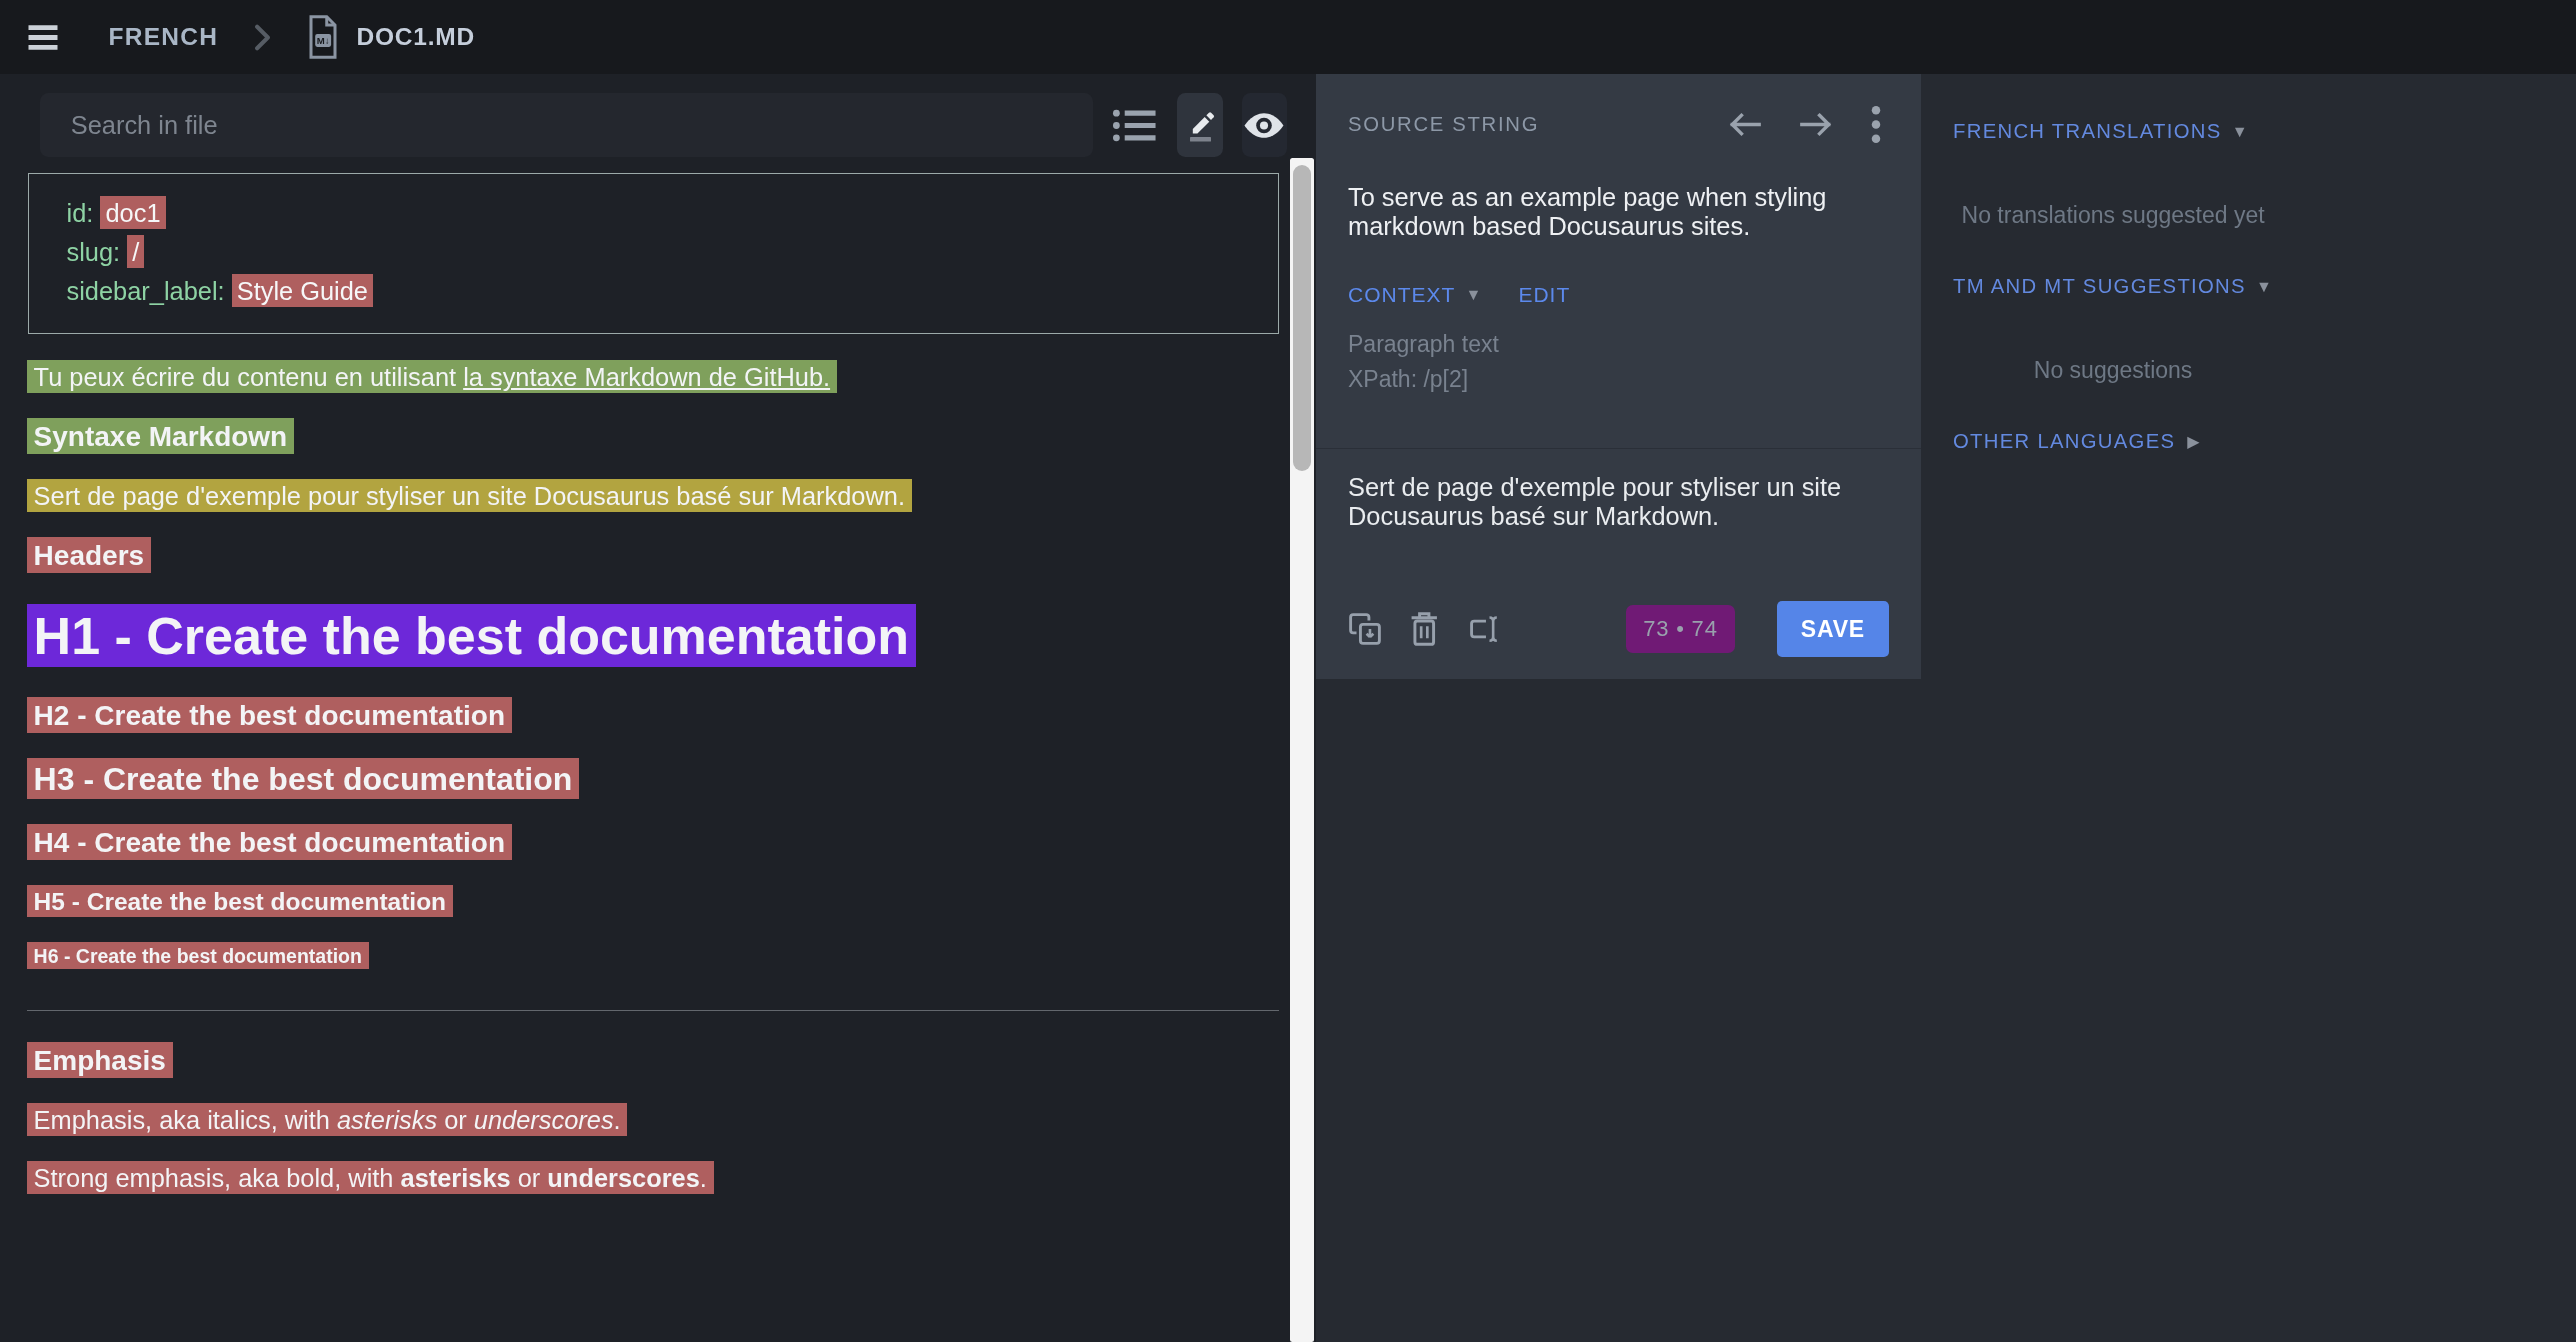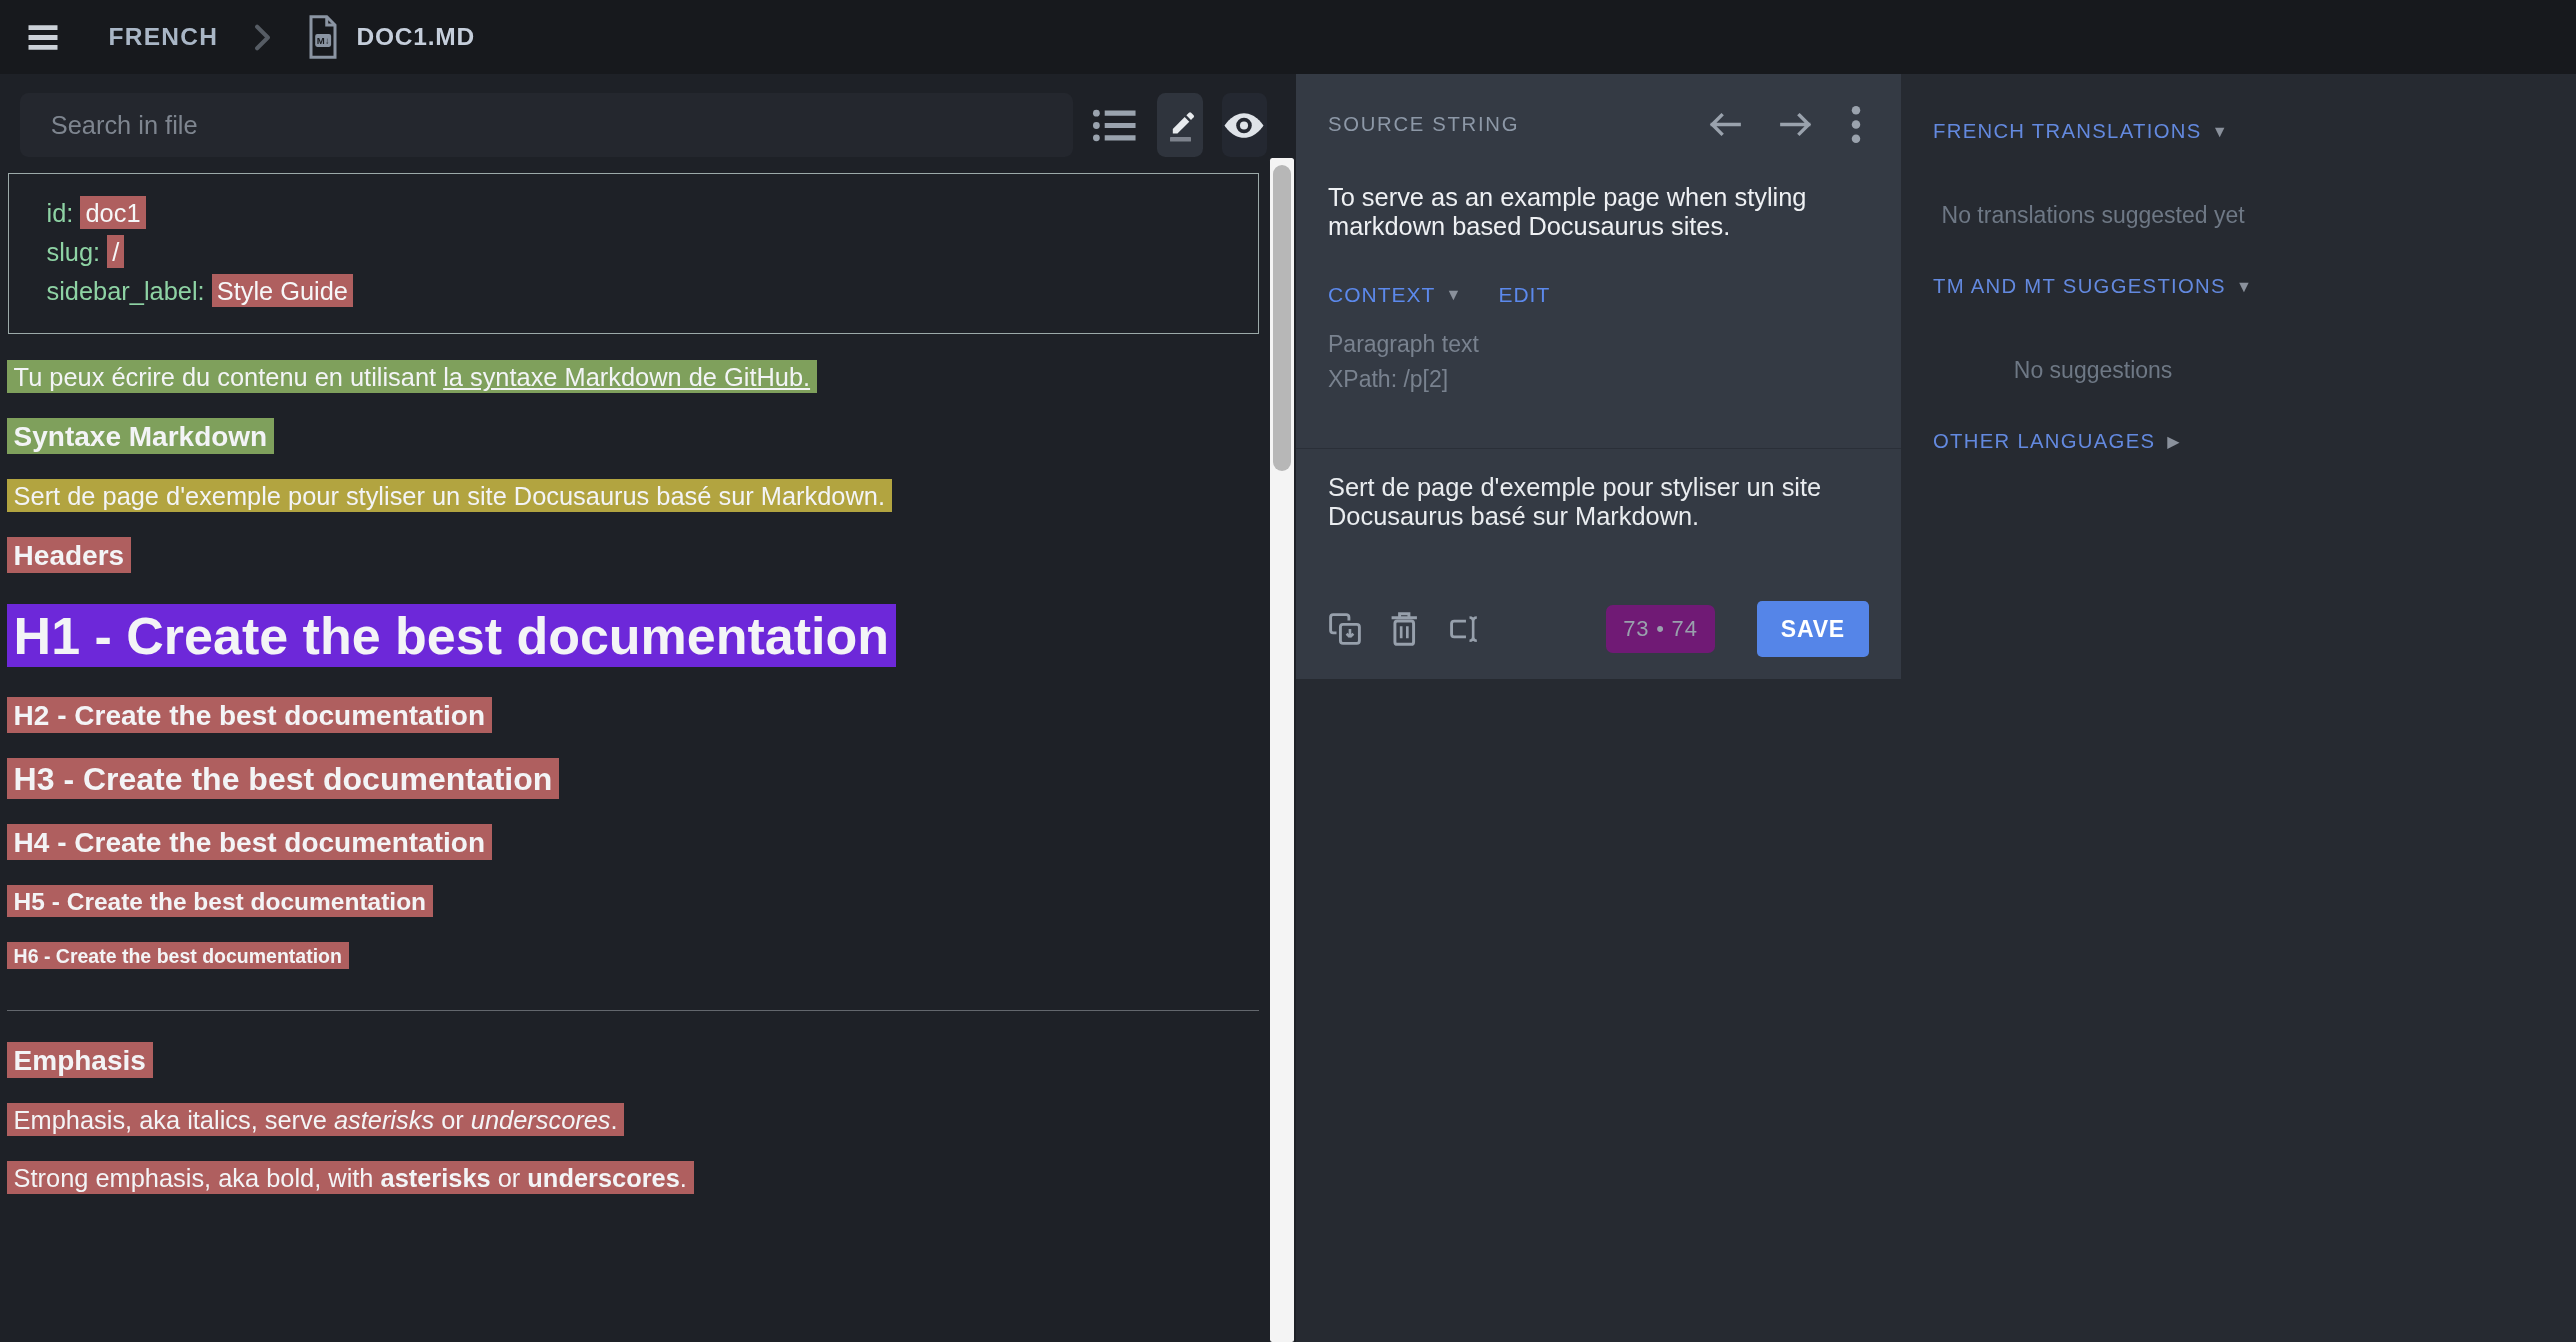--- a/index.html
+++ b/index.html
@@ -19,21 +19,21 @@
     margin-left: 44px; font-size: 24.5px; font-weight: bold;
     color: #a9b6c6; letter-spacing: 1.3px; cursor: pointer;
   }
   .crumb-chevron { margin-left: 36px; display: flex; align-items: center; }
   .file-icon { margin-left: 34px; display: flex; align-items: center; }
   .crumb-file {
     margin-left: 15.2px; font-size: 24.5px; font-weight: bold;
     color: #c5cedb; letter-spacing: 0.8px;
   }
   
-  .main { display: flex; height: 1268px; }
+  .main { display: flex; height: 1268px; margin-left: 20px; }
   .left { width: 1296px; position: relative; background: #1e2127; }
   
   .search-row {
     display: flex; align-items: center;
     padding: 17px 29px 0 20.3px; gap: 18.6px; height: 85px;
   }
   .search-input {
     flex: 0 0 1053px; height: 64px;
     background: #24272e; border: none; border-radius: 8.5px;
     color: #cfd4da; font-size: 25.4px; padding: 0 30.5px;
@@ -190,21 +190,21 @@
         <p><span class="hl" style="background: rgb(178, 164, 64);"><span>Sert de page d'exemple pour styliser un site Docusaurus basé sur Markdown.</span></span></p>
         <h2><span class="hl" style="background: rgb(175, 95, 95);"><span>Headers</span></span></h2>
         <h1><span class="hl" style="background: #6d28d9;"><span>H1 - Create the best documentation</span></span></h1>
         <h2><span class="hl" style="background: rgb(175, 95, 95);"><span>H2 - Create the best documentation</span></span></h2>
         <h3><span class="hl" style="background: rgb(175, 95, 95);"><span>H3 - Create the best documentation</span></span></h3>
         <h4><span class="hl" style="background: rgb(175, 95, 95);"><span>H4 - Create the best documentation</span></span></h4>
         <h5><span class="hl" style="background: rgb(175, 95, 95);"><span>H5 - Create the best documentation</span></span></h5>
         <h6><span class="hl" style="background: rgb(175, 95, 95);"><span>H6 - Create the best documentation</span></span></h6>
         <hr>
         <h2><span class="hl" style="background: rgb(175, 95, 95);"><span>Emphasis</span></span></h2>
-        <p><span class="hl" style="background: rgb(175, 95, 95);"><span>Emphasis, aka italics, serve </span><span class="run-i">asterisks</span><span> or </span><span class="run-i">underscores</span><span>.</span></span></p>
+        <p><span class="hl" style="background: rgb(175, 95, 95);"><span>Emphasis, aka italics, with </span><span class="run-i">asterisks</span><span> or </span><span class="run-i">underscores</span><span>.</span></span></p>
         <p><span class="hl" style="background: rgb(175, 95, 95);"><span>Strong emphasis, aka bold, with </span><span class="run-b">asterisks</span><span> or </span><span class="run-b">underscores</span><span>.</span></span></p>
       </div>
 
     <div class="scrollbar">
       <div class="scroll-thumb"></div>
     </div>
   </section>
 
   <section class="right">
     <div class="card">

